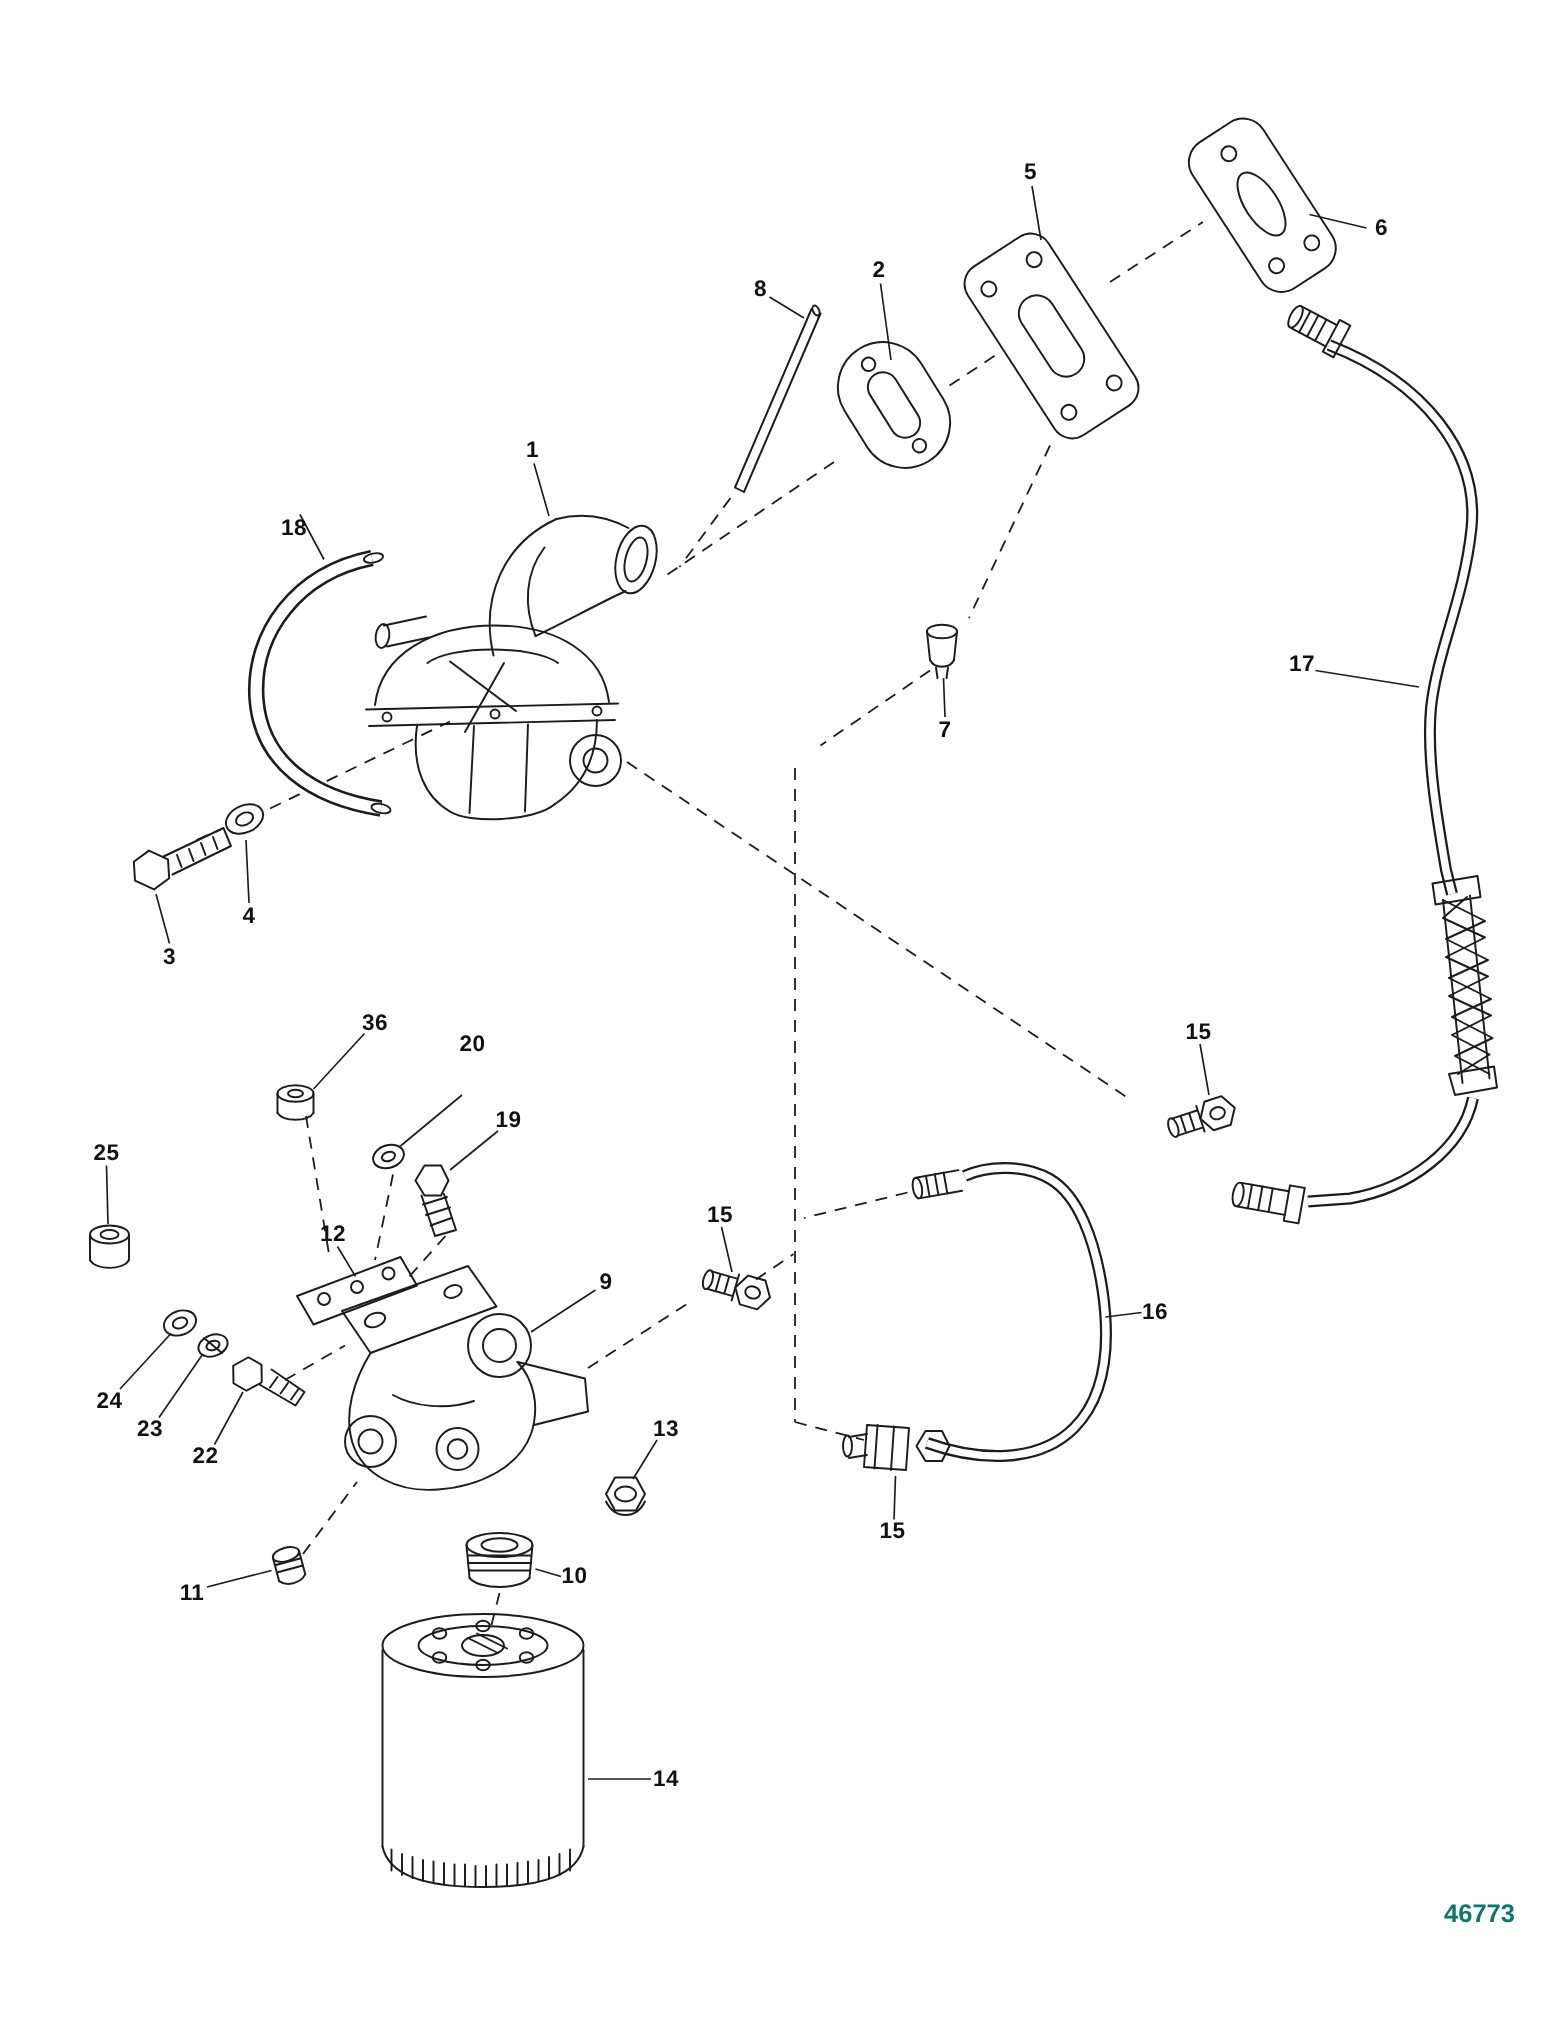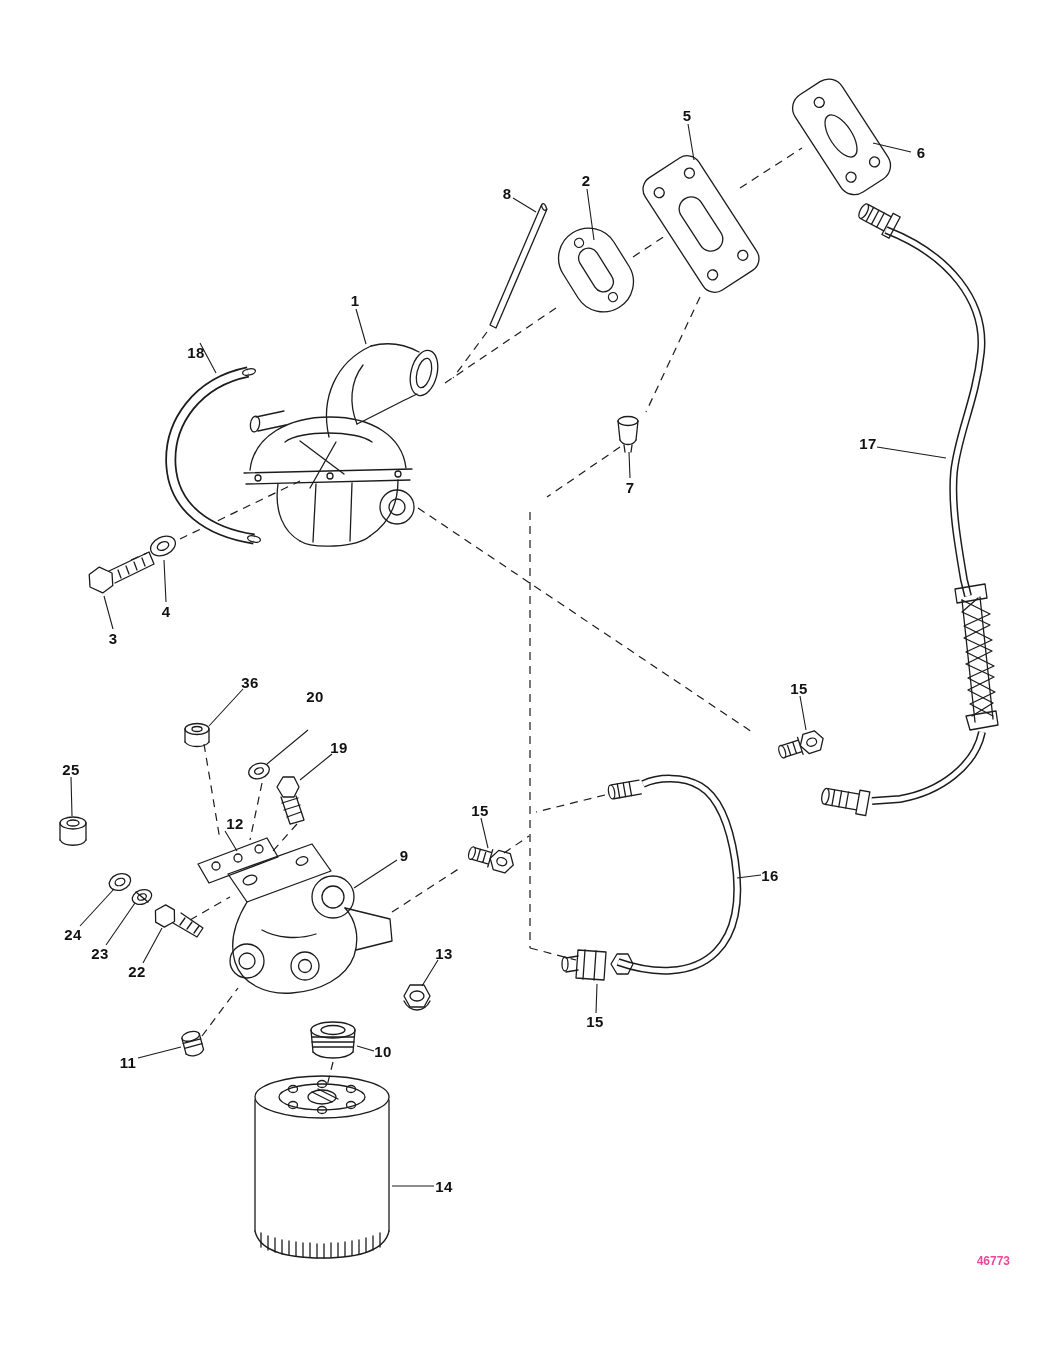--- a/index.html
+++ b/index.html
@@ -19,22 +19,22 @@
   .hose-outer{stroke:#1c1c1c;stroke-width:11;fill:none;}
   .hose-inner{stroke:#ffffff;stroke-width:7.5;fill:none;}
   .callout{
     position:absolute;
     transform:translate(-50%,-50%);
     font-size:15px;font-weight:700;color:#111;
     letter-spacing:0.3px;
     user-select:none;
   }
   .part-code{
-    position:absolute;right:34px;bottom:84px;
-    font-size:12px;font-weight:600;color:#ec4899;
+    position:absolute;right:34px;bottom:66px;
+    font-size:17px;font-weight:600;color:#0f766e;
   }
 </style>
 </head>
 <body>
 
 <div class="page">
 
   <svg class="diagram-svg" width="1044" height="1352" viewBox="0 0 1044 1352">
 
     <g>
@@ -302,21 +302,21 @@
       <div class="callout" style="left: 586px; top: 180px;">2</div>
       <div class="callout" style="left: 113px; top: 638px;">3</div>
       <div class="callout" style="left: 166px; top: 611px;">4</div>
       <div class="callout" style="left: 687px; top: 115px;">5</div>
       <div class="callout" style="left: 921px; top: 152px;">6</div>
       <div class="callout" style="left: 630px; top: 487px;">7</div>
       <div class="callout" style="left: 507px; top: 193px;">8</div>
       <div class="callout" style="left: 404px; top: 855px;">9</div>
       <div class="callout" style="left: 383px; top: 1051px;">10</div>
       <div class="callout" style="left: 128px; top: 1062px;">11</div>
-      <div class="callout" style="left: 222px; top: 823px; margin-left: 13px;">12</div>
+      <div class="callout" style="left: 222px; top: 823px;">12</div>
       <div class="callout" style="left: 444px; top: 953px;">13</div>
       <div class="callout" style="left: 444px; top: 1186px;">14</div>
       <div class="callout" style="left: 799px; top: 688px;">15</div>
       <div class="callout" style="left: 480px; top: 810px;">15</div>
       <div class="callout" style="left: 595px; top: 1021px;">15</div>
       <div class="callout" style="left: 770px; top: 875px;">16</div>
       <div class="callout" style="left: 868px; top: 443px;">17</div>
       <div class="callout" style="left: 196px; top: 352px;">18</div>
       <div class="callout" style="left: 339px; top: 747px;">19</div>
       <div class="callout" style="left: 315px; top: 696px;">20</div>

